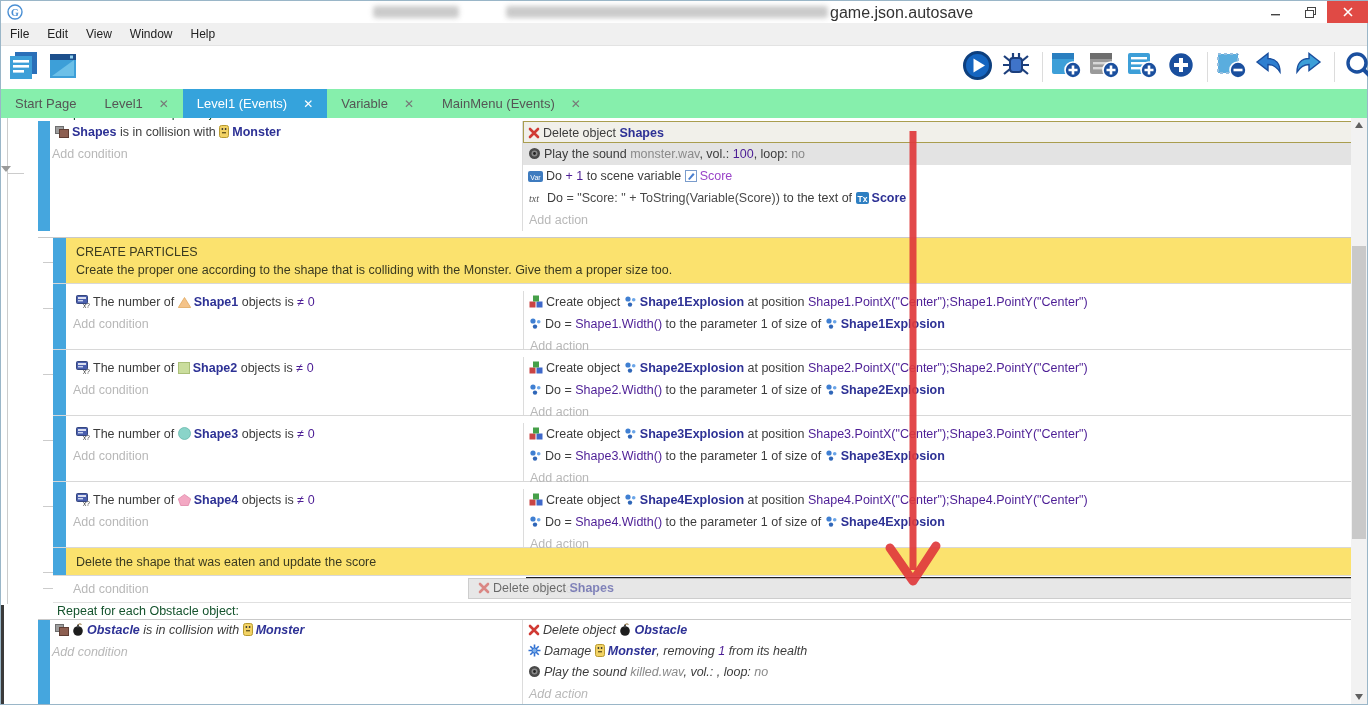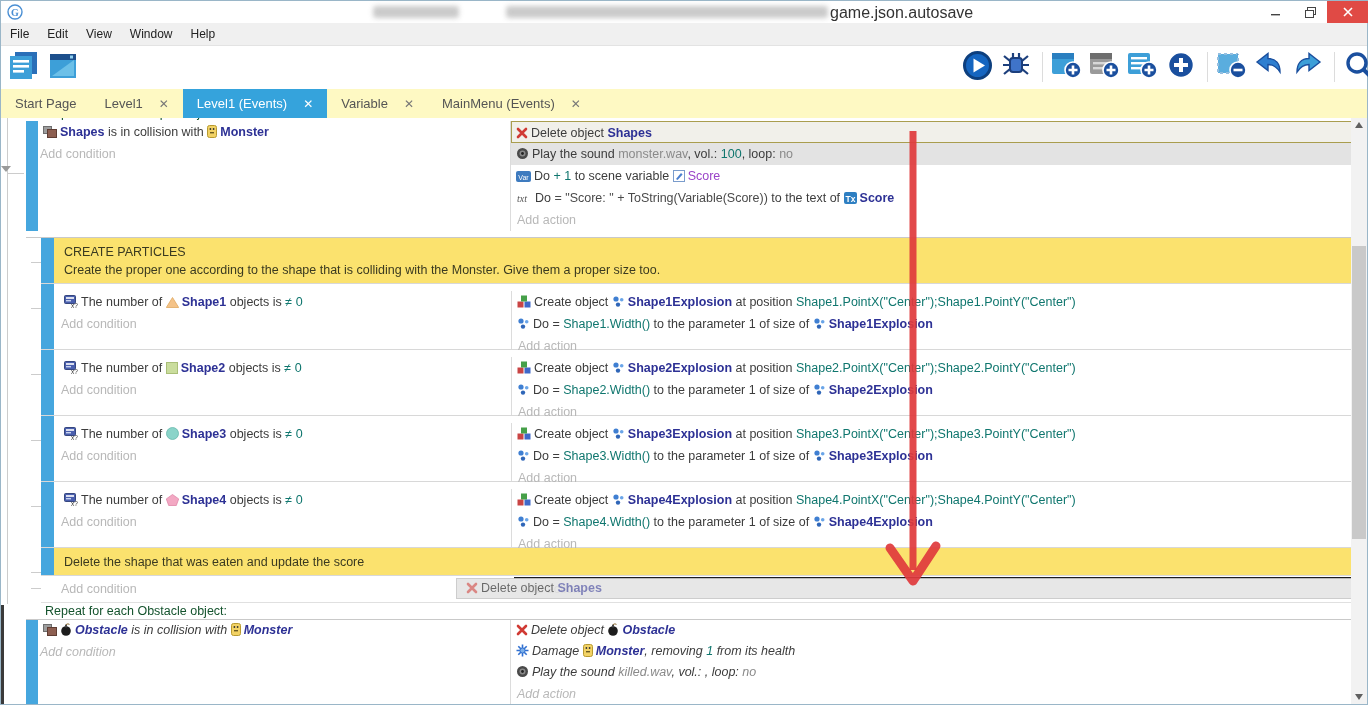--- a/index.html
+++ b/index.html
@@ -21,29 +21,29 @@
   .menu-item{padding:12px 9px;font-size:12px;color:#222;line-height:22px;}
 
   
   #toolbar{position:absolute;left:0;top:45px;right:0;height:43px;background:#fff;}
   #tb-left{position:absolute;left:8px;top:5px;display:flex;align-items:center;gap:8px;}
   #tb-right{position:absolute;left:962px;top:5px;display:flex;align-items:center;gap:6px;}
   .tb-btn{width:32px;height:32px;display:flex;align-items:center;justify-content:center;}
   .tb-sep{width:1px;height:30px;background:#dcdcdc;margin:0 3px;}
 
   
-  #tabbar{position:absolute;left:0;top:88px;right:0;height:29px;background:#fef9c3;display:flex;align-items:stretch;}
+  #tabbar{position:absolute;left:0;top:88px;right:0;height:29px;background:#86efac;display:flex;align-items:stretch;}
   .tab{display:flex;align-items:center;padding:0 14px;font-size:13px;color:#555;white-space:nowrap;}
   .tab .tab-close{margin-left:16px;font-size:12px;color:#777;}
   .tab.active{background:#35a3dc;color:#fff;}
   .tab.active .tab-close{color:#fff;}
 
   
   #events{position:absolute;left:0;top:117px;right:0;bottom:0;background:#fff;overflow:hidden;}
-  #events-content{position:absolute;left:0;top:0;width:1352px;}
+  #events-content{position:absolute;left:0;top:0;width:1352px;padding-left:12px;}
   .evt-header{font-size:12.5px;color:#14532d;margin-left:44px;line-height:16px;height:16px;white-space:nowrap;}
   .evt{display:flex;margin-left:25px;background:#fff;}
   .evt-bar{width:12px;background:#45a6de;flex:none;}
   .cols{display:flex;flex:1;min-width:0;}
   .col-cond{flex:none;box-sizing:border-box;}
   .col-act{flex:1;border-left:1px solid #dcdcdc;min-width:0;position:relative;}
   .erow{height:22px;line-height:22px;font-size:12.5px;color:#3c3c3c;white-space:nowrap;overflow:hidden;}
   .erow-sm{height:21px;line-height:21px;}
   .crow{padding-left:5px;}
   .arow{padding-left:5px;box-sizing:border-box;}
@@ -55,21 +55,21 @@
   .sub .evt-bar{width:13px;}
   .comment{align-items:stretch;}
   .comment-body{flex:1;background:#fbe26e;padding:5px 8px 4px 10px;font-size:12.5px;color:#3a3a20;line-height:18px;}
   .ghost-row{margin-left:40px;position:relative;height:26px;border-bottom:1px solid #e0e0e0;}
   .ghost-row::before{content:"";position:absolute;left:-10px;top:12px;width:10px;height:1px;background:#ccc;}
   .drop-line{position:absolute;left:473px;right:0;top:1px;height:2px;background:#1c1c1c;}
   .behind-add{position:absolute;left:480px;top:3px;font-size:12.5px;color:#c0c0c0;line-height:20px;}
   .ghost-bar{position:absolute;left:415px;right:0;top:2px;height:21px;background:rgba(226,226,226,.82);border:1px solid rgba(180,180,180,.5);box-sizing:border-box;}
   .ghost-bar .inner{opacity:.55;padding-left:9px;font-size:12.5px;line-height:19px;white-space:nowrap;}
   .t-obj{color:#2d3195;font-weight:bold;}
-  .t-green{color:#0f766e;}
+  .t-green{color:#4c1d95;}
   .t-purple{color:#9a44c8;}
   .t-file{color:#8a8a8a;}
   .t-dark{color:#4a4a4a;}
   .ic{display:inline-block;vertical-align:-2px;margin-right:3px;}
 
   
   #tree-vline{position:absolute;left:6px;top:0;width:1px;height:486px;background:#ccc;}
   #tree-hline{position:absolute;left:7px;top:55px;width:16px;height:1px;background:#ccc;}
   #tree-tri{position:absolute;left:0px;top:48px;width:0;height:0;border-left:5px solid transparent;border-right:5px solid transparent;border-top:6px solid #9a9a9a;}
   #dark-edge{position:absolute;left:0;top:487px;bottom:0;width:3px;background:#3a3a3a;}

